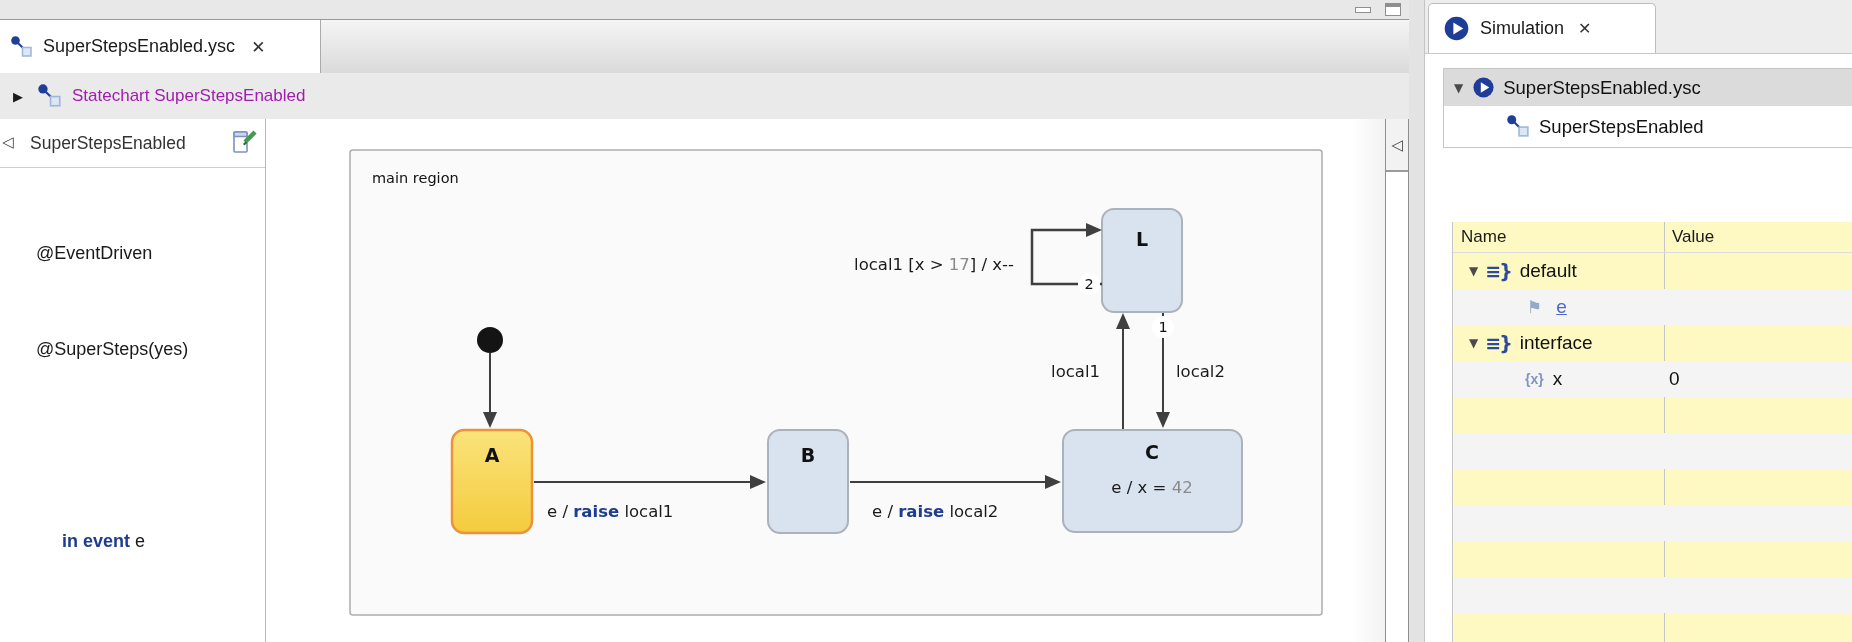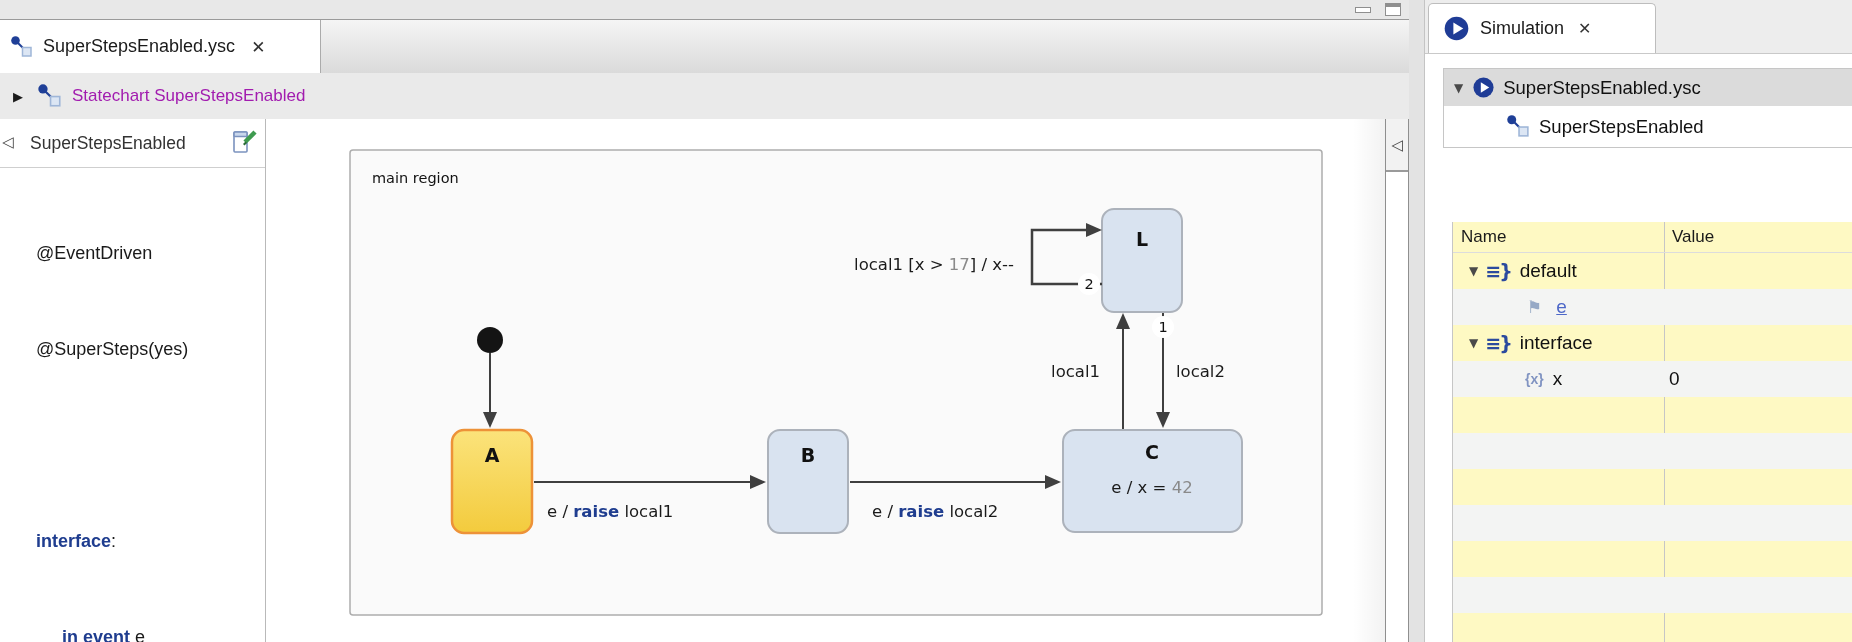--- a/index.html
+++ b/index.html
@@ -136,21 +136,20 @@
       <rect x="4" y="3" width="13" height="20" fill="#FFFFFF" stroke="#7B92BE" stroke-width="1.6" rx="1"></rect>
       <rect x="4" y="3" width="13" height="4.5" fill="#C9D7EC" stroke="#7B92BE" stroke-width="1.6" rx="1"></rect>
       <line x1="25" y1="3" x2="15" y2="13" stroke="#3E9B4F" stroke-width="4.5"></line>
       <polygon points="13,15 15.5,12.5 17,14 14.5,16.5" fill="#2A6B36"></polygon>
     </svg>
   </div>
   <div class="code">
     <div class="ln"><span>@EventDriven</span></div>
     <div class="ln"><span>@SuperSteps(yes)</span></div>
     <div class="ln"></div>
-    <div class="ln"><span class="kw">interface</span><span>:</span></div>
     <div class="ln ind1"><span class="kw">in event</span><span> e</span></div>
     
     
     
     
     
   </div>
 </div>
 
 <div class="abs canvas"></div>

